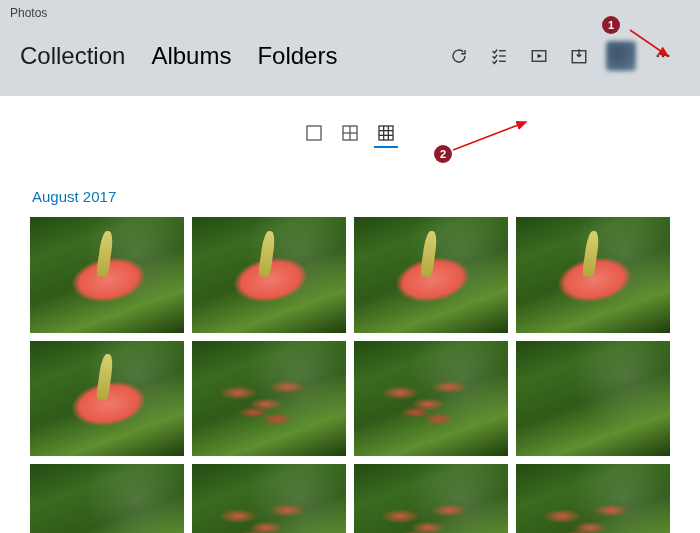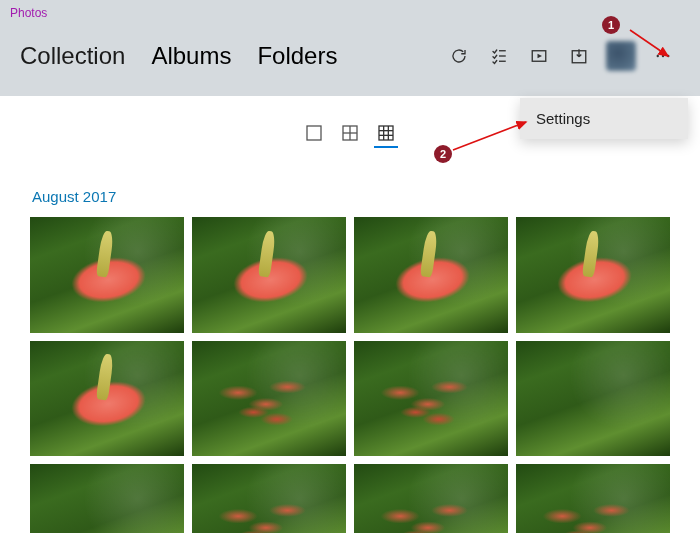--- a/index.html
+++ b/index.html
@@ -12,21 +12,21 @@
       position: relative;
     }
     .header {
       background: #d5dade;
       height: 96px;
       padding: 0;
       position: relative;
     }
     .titlebar {
       font-size: 12px;
-      color: #a21caf;
+      color: #404040;
       padding: 6px 10px;
     }
     .navbar {
       display: flex;
       align-items: center;
       padding: 0 20px;
       height: 60px;
     }
     .tab {
       font-size: 24px;
@@ -224,21 +224,20 @@
           <circle cx="5" cy="12" r="1.6"></circle>
             <circle cx="12" cy="12" r="1.6"></circle>
             <circle cx="19" cy="12" r="1.6"></circle>
         </svg>
       </div>
     </div>
   </div>
 </div>
 
 <div class="dropdown">
-  <div class="item hover">Settings</div>
 </div>
 
 <div class="content">
   <div class="view-toggles">
     <div class="vt" title="Single">
       <svg viewBox="0 0 16 16" fill="none" stroke="#555" stroke-width="1.3">
           <rect x="1" y="1" width="14" height="14"></rect>
         </svg>
     </div>
     <div class="vt" title="Medium grid">

